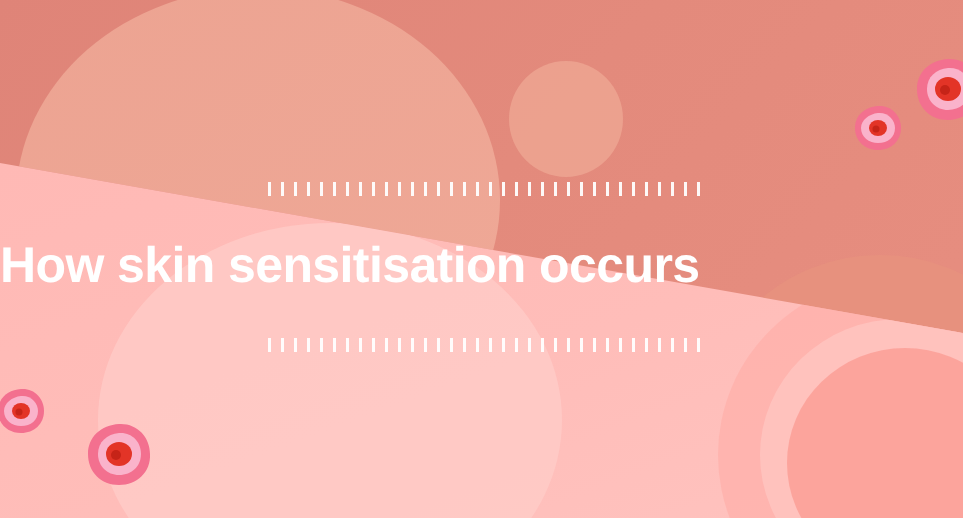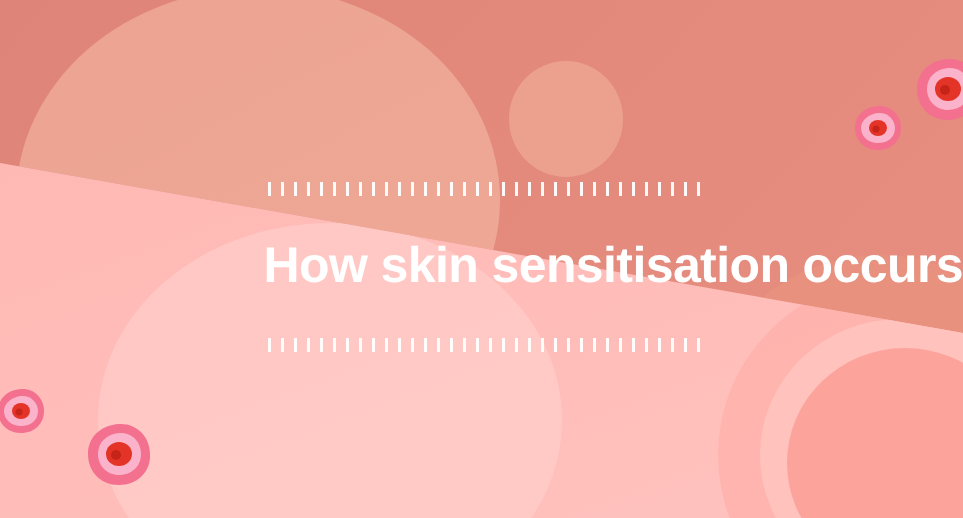--- a/index.html
+++ b/index.html
@@ -48,21 +48,21 @@
     );
     opacity: 0.95;
   }
   #dash-rule-top { top: 182px; }
   #dash-rule-bottom { top: 338px; }
   #slide-title {
     position: absolute;
     left: 0;
     top: 231px;
     width: 963px;
-    text-align: right;
+    text-align: left;
     color: #ffffff;
     font-family: "Liberation Sans", sans-serif;
     font-size: 50px;
     font-weight: bold;
     letter-spacing: -0.6px;
     line-height: 68px;
     white-space: nowrap;
     text-rendering: geometricPrecision;
   }
 </style>

